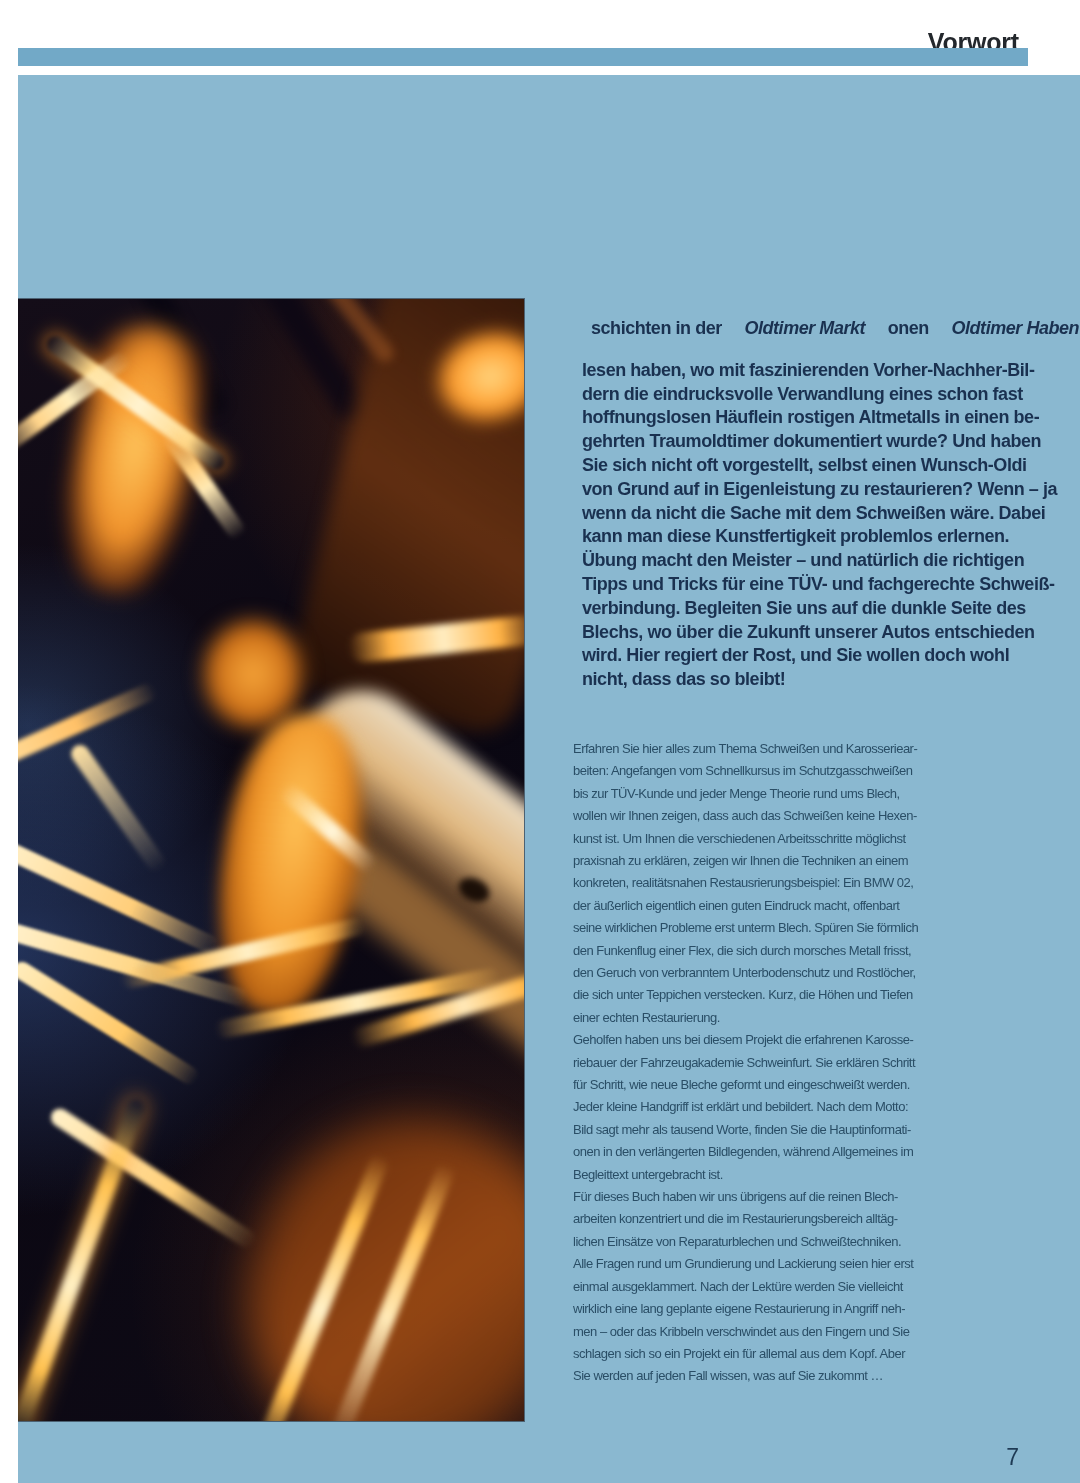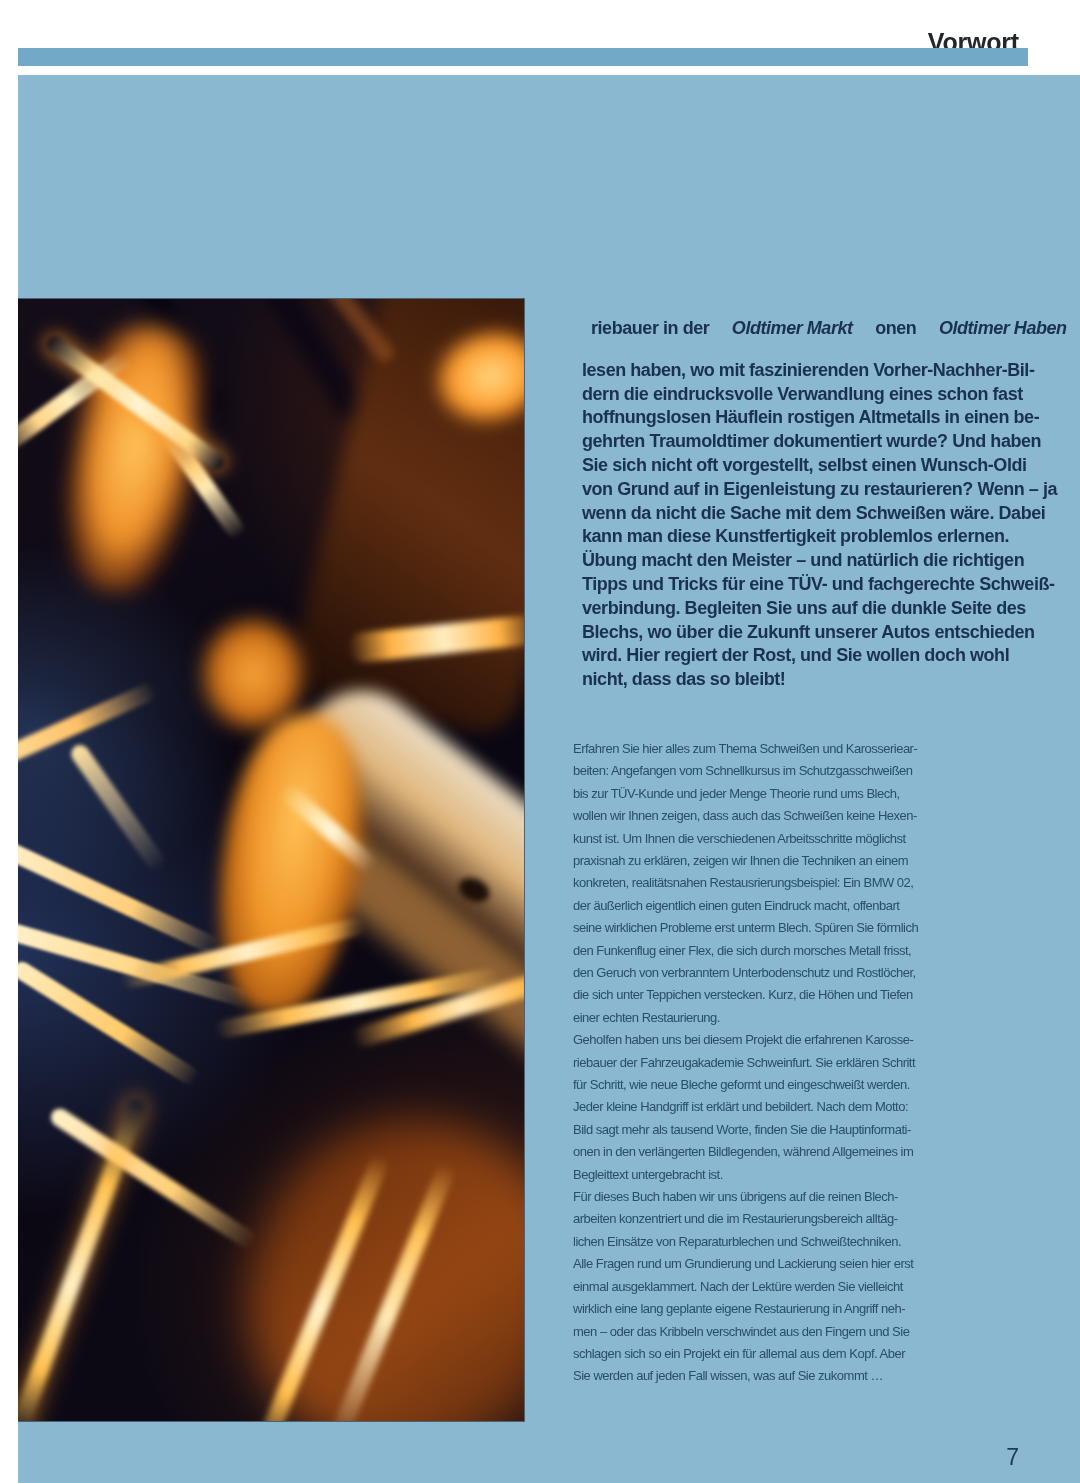--- a/index.html
+++ b/index.html
@@ -143,21 +143,21 @@
     <div class="sp s17"></div>
     <div class="sp s18"></div>
     <div class="sp s19"></div>
     <div class="sp s21"></div>
     <div class="sp s22"></div>
     <div class="sp s23"></div>
   </figure>
 
   <div class="text-col">
     <p class="intro">
-      <span class="blk"><span>riebauer in der </span><em>Oldtimer Markt</em><span> onen </span><em>Oldtimer Haben</em><span> ge-</span></span>
+      <span class="blk"><span>schichten in der </span><em>Oldtimer Markt</em><span> onen </span><em>Oldtimer Haben</em><span> ge-</span></span>
       <span class="blk">lesen haben, wo mit faszinierenden Vorher-Nachher-Bil-
 dern die eindrucksvolle Verwandlung eines schon fast
 hoffnungslosen Häuflein rostigen Altmetalls in einen be-
 gehrten Traumoldtimer dokumentiert wurde? Und haben
 Sie sich nicht oft vorgestellt, selbst einen Wunsch-Oldi
 von Grund auf in Eigenleistung zu restaurieren? Wenn – ja
 wenn da nicht die Sache mit dem Schweißen wäre. Dabei
 kann man diese Kunstfertigkeit problemlos erlernen.
 Übung macht den Meister – und natürlich die richtigen
 Tipps und Tricks für eine TÜV- und fachgerechte Schweiß-

